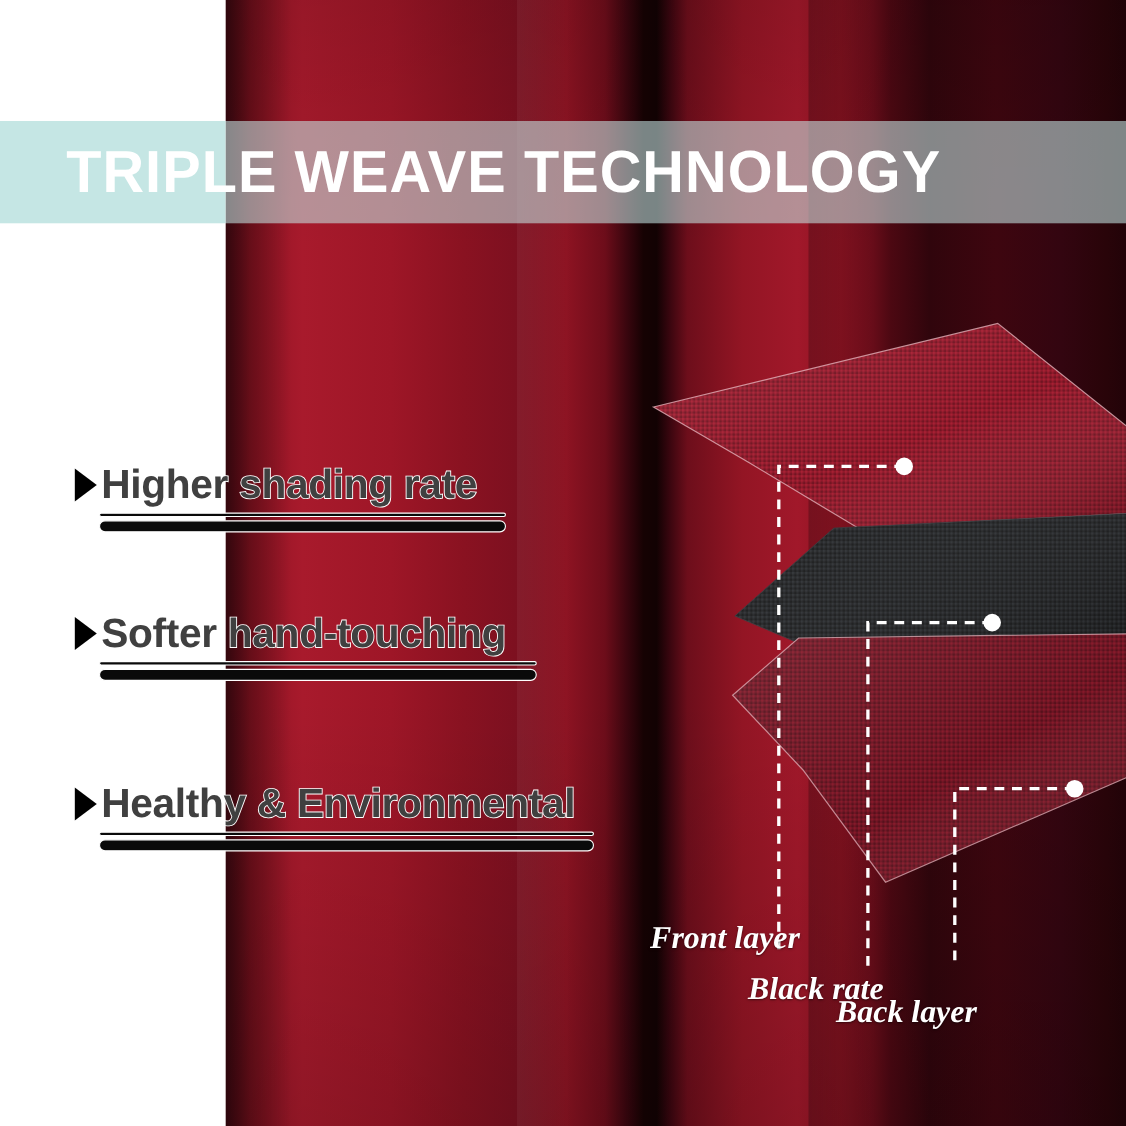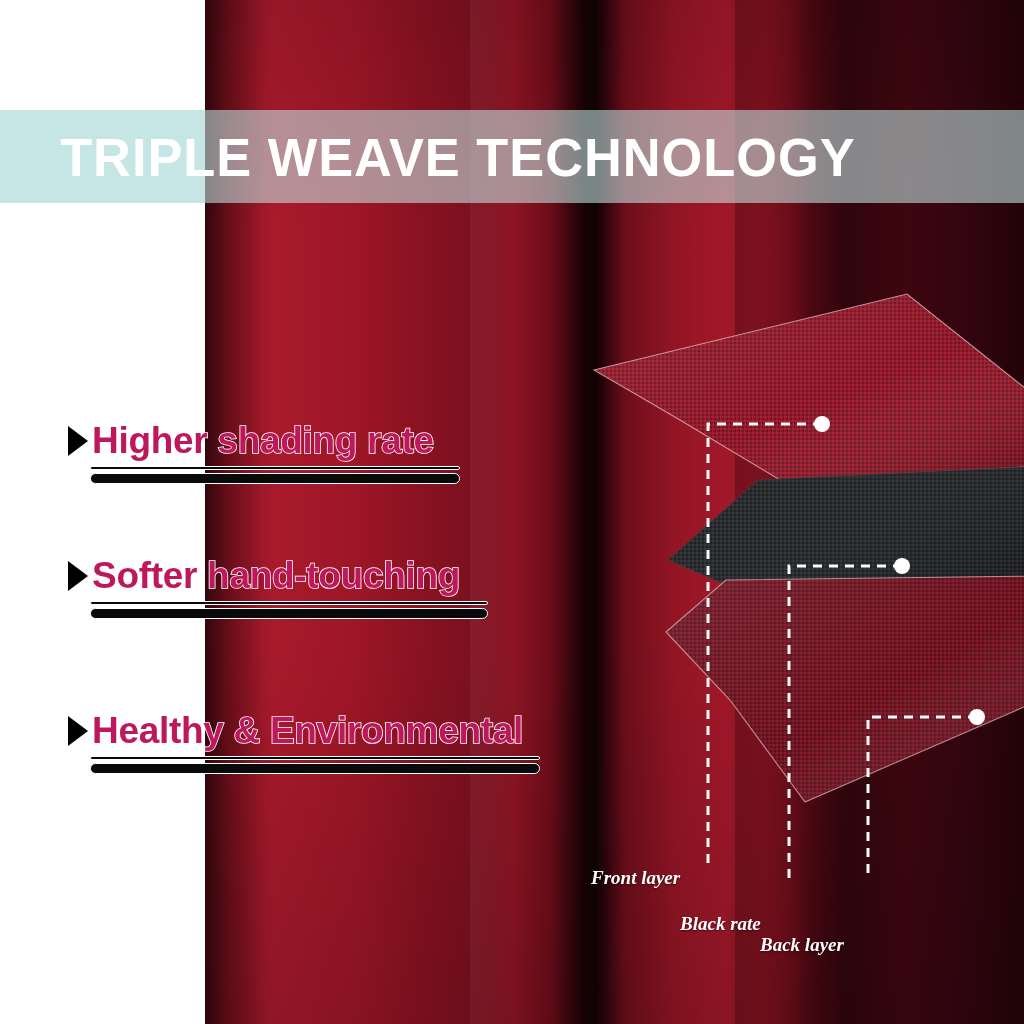--- a/index.html
+++ b/index.html
@@ -89,21 +89,21 @@
     border-bottom:15px solid transparent;
     border-left:20px solid #000000;
     margin-right:4px;
     filter:drop-shadow(0 0 1.2px #ffffff) drop-shadow(0 0 1.2px #ffffff);
   }
   .ftext{
     font-family:"Liberation Sans", sans-serif;
     font-weight:bold;
     font-size:37px;
     line-height:1.04;
-    color:#be185d;
+    color:#404040;
     -webkit-text-stroke:1.6px #ffffff;
     paint-order:stroke fill;
     letter-spacing:-0.3px;
   }
   .rules{position:relative;margin-top:6px;}
   .rule-thin{
     height:4px;background:#0a0a0a;
     border:1.3px solid #ffffff;border-radius:2px;
     box-sizing:border-box;
   }
@@ -115,23 +115,22 @@
 
   
   .diagram{position:absolute;left:580px;top:280px;width:460px;height:600px;}
   .diagram svg{display:block;overflow:visible;}
 
   
   .callout{
     position:absolute;
     font-family:"Liberation Serif", serif;
     font-weight:bold;font-style:italic;
-    font-size:19px;color:#ffffff;white-space:nowrap;
+    font-size:29px;color:#ffffff;white-space:nowrap;
     text-shadow:0 1px 2px rgba(0,0,0,.55);
-    margin-top:30px;
   }
 </style>
 </head>
 <body>
 
 <div id="stage">
 
   <div class="curtain"></div>
   <div class="curtain-shade"></div>
   <div class="fold f1"></div>

